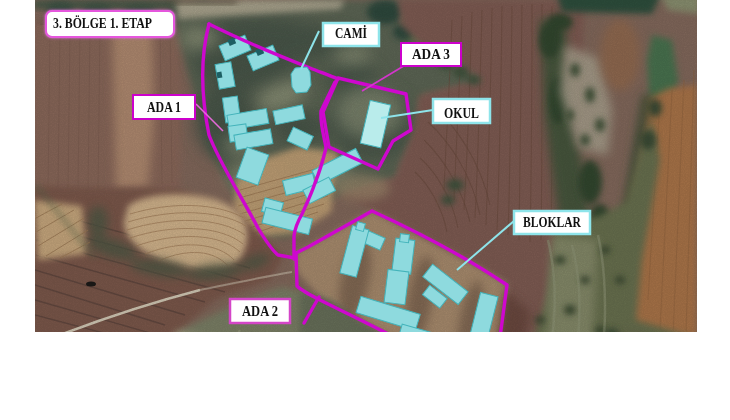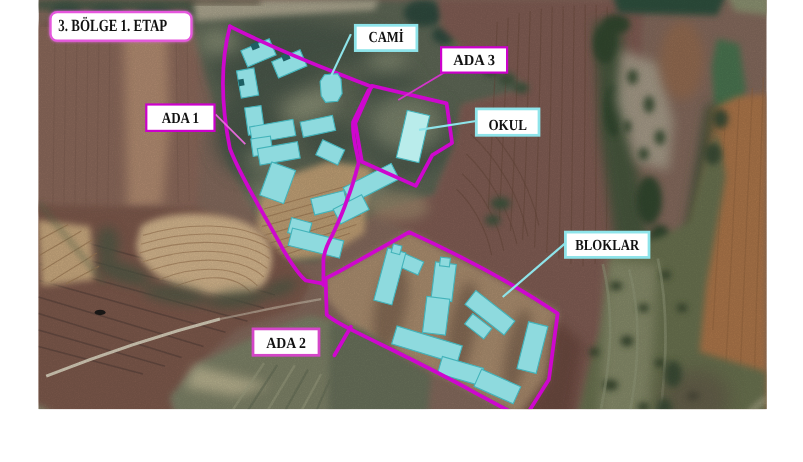--- a/index.html
+++ b/index.html
@@ -1,16 +1,16 @@
 <!DOCTYPE html>
 <html><head>
 <meta charset="utf-8">
 <style>
   html,body{margin:0;padding:0;background:#fff;}
-  #stage{position:relative;width:730px;height:372px;overflow:hidden;background:#fff;
+  #stage{position:relative;width:730px;height:332px;overflow:hidden;background:#fff;
          font-family:"Liberation Serif", serif;}
 </style>
 </head>
 <body>
 <div id="stage">
 <svg width="730" height="420" viewBox="0 0 730 420">
 <defs>
   <clipPath id="photo">
           <rect x="35" y="0" width="662" height="420"></rect>
         </clipPath>

